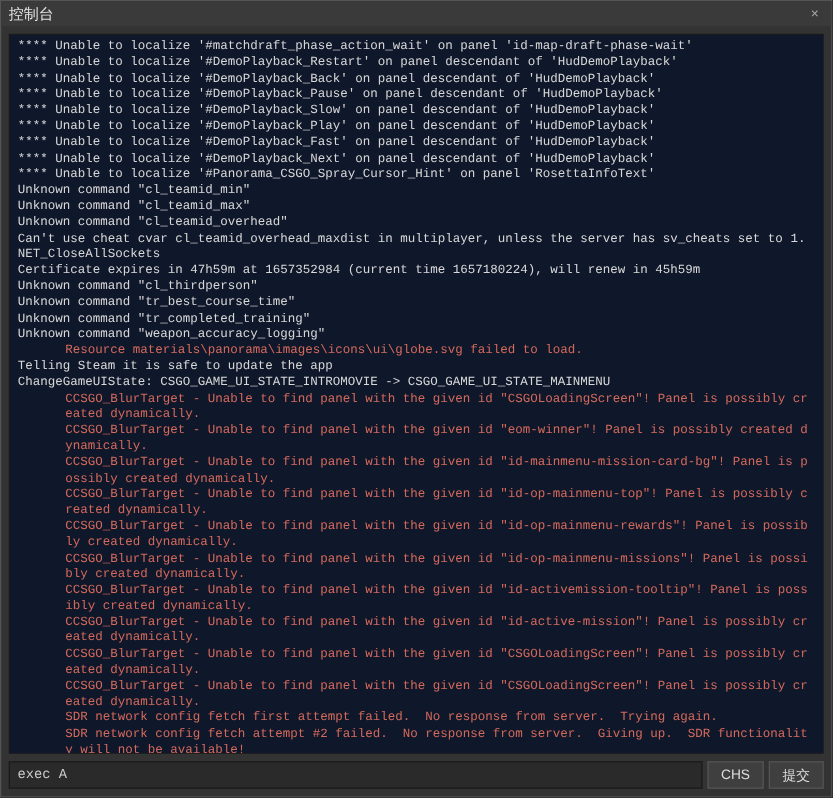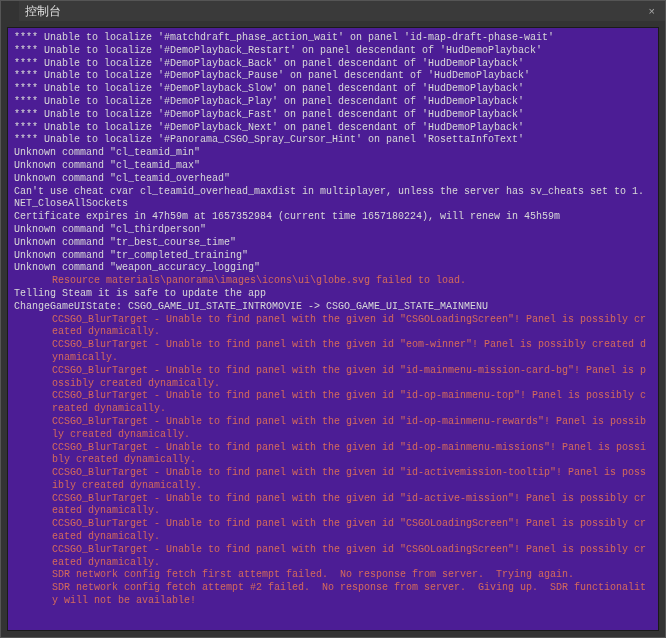--- a/index.html
+++ b/index.html
@@ -22,31 +22,30 @@
 .titlebar {
   background: #3a3a3a;
   color: #e0e0e0;
   padding: 2px 6px;
   font-family: "Microsoft YaHei", sans-serif;
   font-size: 12px;
   display: flex;
   justify-content: space-between;
   align-items: center;
   height: 20px;
-  margin-left: 18px;
 }
 .close-x {
   color: #aaa;
   cursor: pointer;
   font-size: 11px;
   padding: 0 4px;
 }
 .console-body {
   flex: 1;
-  background: #4c1d95;
+  background: #0f172a;
   margin: 6px;
   padding: 4px 6px;
   overflow-y: auto;
   border: 1px solid #1a1a1a;
   line-height: 1.28;
   color: #d8d8d8;
   white-space: pre-wrap;
   word-break: break-all;
 }
 .console-body::-webkit-scrollbar { width: 14px; }
@@ -84,13 +83,18 @@
 <body>
 
 <div class="window">
   <div class="titlebar">
     <span>控制台</span>
     <span class="close-x">×</span>
   </div>
 
   <div class="console-body" id="console-body"><span class="ln">**** Unable to localize '#matchdraft_phase_action_wait' on panel 'id-map-draft-phase-wait'</span><span class="ln">**** Unable to localize '#DemoPlayback_Restart' on panel descendant of 'HudDemoPlayback'</span><span class="ln">**** Unable to localize '#DemoPlayback_Back' on panel descendant of 'HudDemoPlayback'</span><span class="ln">**** Unable to localize '#DemoPlayback_Pause' on panel descendant of 'HudDemoPlayback'</span><span class="ln">**** Unable to localize '#DemoPlayback_Slow' on panel descendant of 'HudDemoPlayback'</span><span class="ln">**** Unable to localize '#DemoPlayback_Play' on panel descendant of 'HudDemoPlayback'</span><span class="ln">**** Unable to localize '#DemoPlayback_Fast' on panel descendant of 'HudDemoPlayback'</span><span class="ln">**** Unable to localize '#DemoPlayback_Next' on panel descendant of 'HudDemoPlayback'</span><span class="ln">**** Unable to localize '#Panorama_CSGO_Spray_Cursor_Hint' on panel 'RosettaInfoText'</span><span class="ln">Unknown command "cl_teamid_min"</span><span class="ln">Unknown command "cl_teamid_max"</span><span class="ln">Unknown command "cl_teamid_overhead"</span><span class="ln">Can't use cheat cvar cl_teamid_overhead_maxdist in multiplayer, unless the server has sv_cheats set to 1.</span><span class="ln">NET_CloseAllSockets</span><span class="ln">Certificate expires in 47h59m at 1657352984 (current time 1657180224), will renew in 45h59m</span><span class="ln">Unknown command "cl_thirdperson"</span><span class="ln">Unknown command "tr_best_course_time"</span><span class="ln">Unknown command "tr_completed_training"</span><span class="ln">Unknown command "weapon_accuracy_logging"</span><span class="ln err">Resource materials\panorama\images\icons\ui\globe.svg failed to load.</span><span class="ln">Telling Steam it is safe to update the app</span><span class="ln">ChangeGameUIState: CSGO_GAME_UI_STATE_INTROMOVIE -&gt; CSGO_GAME_UI_STATE_MAINMENU</span><span class="ln err">CCSGO_BlurTarget - Unable to find panel with the given id "CSGOLoadingScreen"! Panel is possibly created dynamically.</span><span class="ln err">CCSGO_BlurTarget - Unable to find panel with the given id "eom-winner"! Panel is possibly created dynamically.</span><span class="ln err">CCSGO_BlurTarget - Unable to find panel with the given id "id-mainmenu-mission-card-bg"! Panel is possibly created dynamically.</span><span class="ln err">CCSGO_BlurTarget - Unable to find panel with the given id "id-op-mainmenu-top"! Panel is possibly created dynamically.</span><span class="ln err">CCSGO_BlurTarget - Unable to find panel with the given id "id-op-mainmenu-rewards"! Panel is possibly created dynamically.</span><span class="ln err">CCSGO_BlurTarget - Unable to find panel with the given id "id-op-mainmenu-missions"! Panel is possibly created dynamically.</span><span class="ln err">CCSGO_BlurTarget - Unable to find panel with the given id "id-activemission-tooltip"! Panel is possibly created dynamically.</span><span class="ln err">CCSGO_BlurTarget - Unable to find panel with the given id "id-active-mission"! Panel is possibly created dynamically.</span><span class="ln err">CCSGO_BlurTarget - Unable to find panel with the given id "CSGOLoadingScreen"! Panel is possibly created dynamically.</span><span class="ln err">CCSGO_BlurTarget - Unable to find panel with the given id "CSGOLoadingScreen"! Panel is possibly created dynamically.</span><span class="ln err">SDR network config fetch first attempt failed.  No response from server.  Trying again.</span><span class="ln err">SDR network config fetch attempt #2 failed.  No response from server.  Giving up.  SDR functionality will not be available!</span></div>
 
+  <div class="footer">
+    <input class="exec-input" value="exec A" style="">
+    <button class="btn">CHS</button>
+    <button class="btn">提交</button>
+  </div>
 </div>
 
 </body></html>

